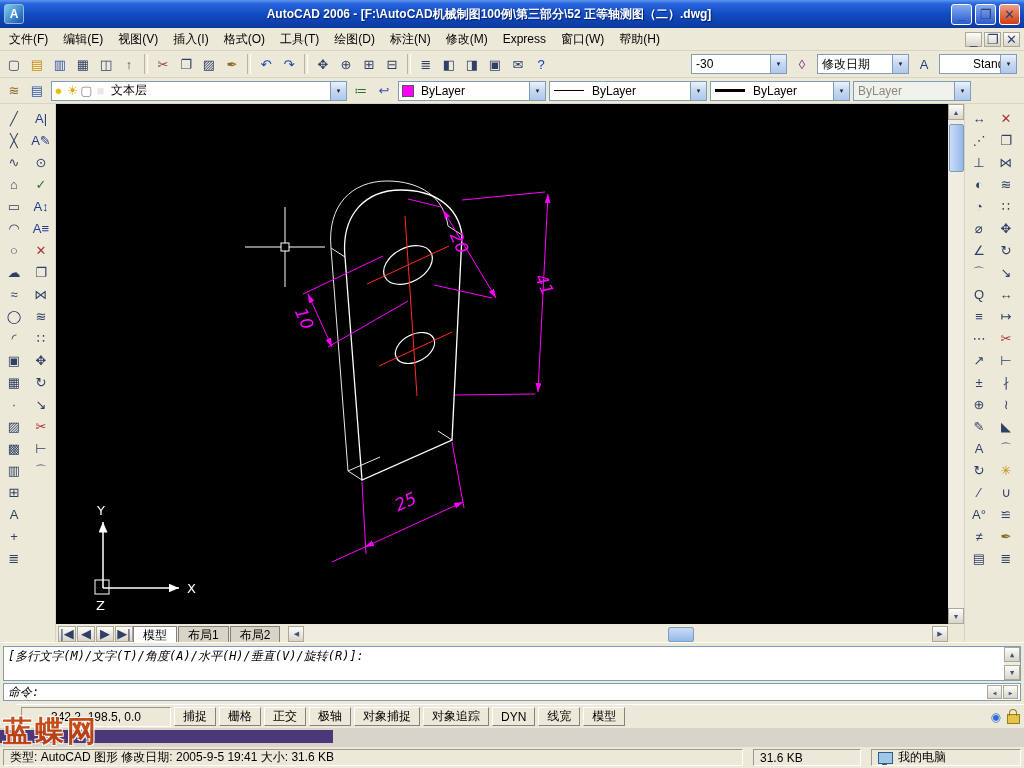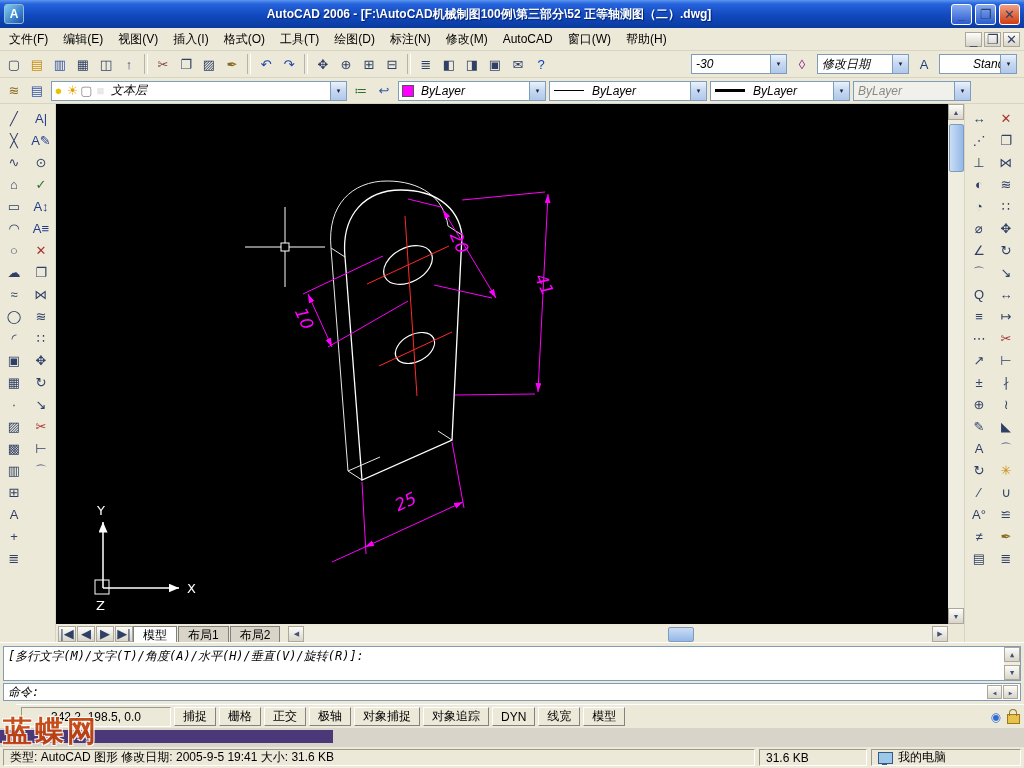--- a/index.html
+++ b/index.html
@@ -32,21 +32,21 @@
          padding:2px 3px;box-sizing:border-box;border-bottom:1px solid #D8D4C4;}
   #tbrow1{top:51px;height:27px;}
   #tbrow2{top:78px;height:26px;gap:3px;}
   .iconrow{display:flex;align-items:center;gap:1px;}
   .tb-btn,.vtb-btn{width:22px;height:22px;display:flex;align-items:center;justify-content:center;border:1px solid transparent;}
   .glyph{font-size:13px;line-height:1;color:#2F3F66;}
   .sep{width:2px;height:20px;border-left:1px solid #B8B4A4;border-right:1px solid #FFF;margin:0 3px;}
   .tb-right{margin-left:auto;display:flex;align-items:center;gap:4px;padding-right:4px;}
 
   .combo{height:20px;background:#fff;border:1px solid #7F9DB9;display:flex;align-items:center;box-sizing:border-box;}
-  .combo .val{padding:0 4px;flex:1;white-space:nowrap;overflow:hidden;font-style:italic;}
+  .combo .val{padding:0 4px;flex:1;white-space:nowrap;overflow:hidden;}
   .combo .drop{width:15px;height:100%;display:flex;align-items:center;justify-content:center;font-size:7px;color:#223;
                background:linear-gradient(#EAF3FD,#C8D9F2 45%,#AFC8EC);border-left:1px solid #7F9DB9;}
   .combo.angle{width:96px;} .combo.dimstyle{width:92px;} .combo.textstyle{width:78px;padding-left:29px;}
   .combo.layer{width:296px;} .combo.color{width:148px;} .combo.linetype{width:158px;}
   .combo.lineweight{width:140px;} .combo.plotstyle{width:118px;}
   .combo.disabled{background:#F1F1EC;color:#8A8A82;}
   .lyr-ico{width:13px;display:flex;justify-content:center;font-size:10px;}
   .swatch{width:10px;height:10px;margin:0 3px;border:1px solid #555;display:inline-block;}
   .ltline{width:30px;border-top:1px solid #000;margin:0 4px;}
   .ltline.thick{border-top-width:3px;}
@@ -104,21 +104,21 @@
   .status-icons{margin-left:auto;display:flex;align-items:center;gap:6px;padding-right:4px;}
   .comm-icon{color:#2E6BD6;font-size:12px;}
   .lock-icon{position:relative;width:11px;height:8px;background:#E8C24A;border:1px solid #9A7A1A;display:inline-block;margin-top:5px;}
   .lock-icon:before{content:"";position:absolute;left:1px;top:-6px;width:6px;height:6px;border:1px solid #9A7A1A;
                     border-bottom:none;border-radius:4px 4px 0 0;}
   .sb-drop{font-size:10px;color:#333;}
 
   
   .bottomzone{position:absolute;left:0;top:728px;width:1024px;height:40px;background:#D8D4CA;}
   .wm-strip{position:absolute;left:0;top:2px;width:333px;height:13px;background:#4A3878;}
-  .explorerbar{position:absolute;left:0;top:19px;width:1024px;height:21px;background:#ECE9D8;display:flex;gap:4px;
+  .explorerbar{position:absolute;left:0;top:19px;width:1024px;height:21px;background:#ECE9D8;display:flex;gap:10px;
                padding:2px 3px;box-sizing:border-box;}
   .xcell{border:1px solid;border-color:#9C9A8C #FFF #FFF #9C9A8C;display:flex;align-items:center;padding:0 6px;
          background:#ECE9D8;white-space:nowrap;overflow:hidden;}
   .xcell.info{flex:1;}
   .xcell.size{width:108px;box-sizing:border-box;}
   .xcell.loc{width:150px;box-sizing:border-box;gap:5px;}
   .monitor-icon{position:relative;width:13px;height:10px;border:1px solid #345A8A;background:#9EC8E8;display:inline-block;}
   .monitor-icon:after{content:"";position:absolute;left:3px;bottom:-3px;width:5px;height:2px;background:#345A8A;}
   .wm-text{position:absolute;left:3px;top:712px;font-size:29px;font-weight:bold;letter-spacing:3px;color:#c2410c;opacity:.92;
            text-shadow:-1px -1px 0 #FFF,1px -1px 0 #FFF,-1px 1px 0 #FFF,1px 1px 0 #FFF;}
@@ -148,21 +148,21 @@
     <div class="iconrow">
         <button class="menu-item"><span class="lbl">文件(F)</span></button>
         <button class="menu-item"><span class="lbl">编辑(E)</span></button>
         <button class="menu-item"><span class="lbl">视图(V)</span></button>
         <button class="menu-item"><span class="lbl">插入(I)</span></button>
         <button class="menu-item"><span class="lbl">格式(O)</span></button>
         <button class="menu-item"><span class="lbl">工具(T)</span></button>
         <button class="menu-item"><span class="lbl">绘图(D)</span></button>
         <button class="menu-item"><span class="lbl">标注(N)</span></button>
         <button class="menu-item"><span class="lbl">修改(M)</span></button>
-        <button class="menu-item"><span class="lbl">AutoCAD</span></button>
+        <button class="menu-item"><span class="lbl">Express</span></button>
         <button class="menu-item"><span class="lbl">窗口(W)</span></button>
         <button class="menu-item"><span class="lbl">帮助(H)</span></button>
       </div>
     <div class="mdi-controls">
         <button class="mdi-btn"><span class="glyph">_</span></button>
         <button class="mdi-btn"><span class="glyph">❐</span></button>
         <button class="mdi-btn"><span class="glyph">✕</span></button>
       </div>
   </div>
 

